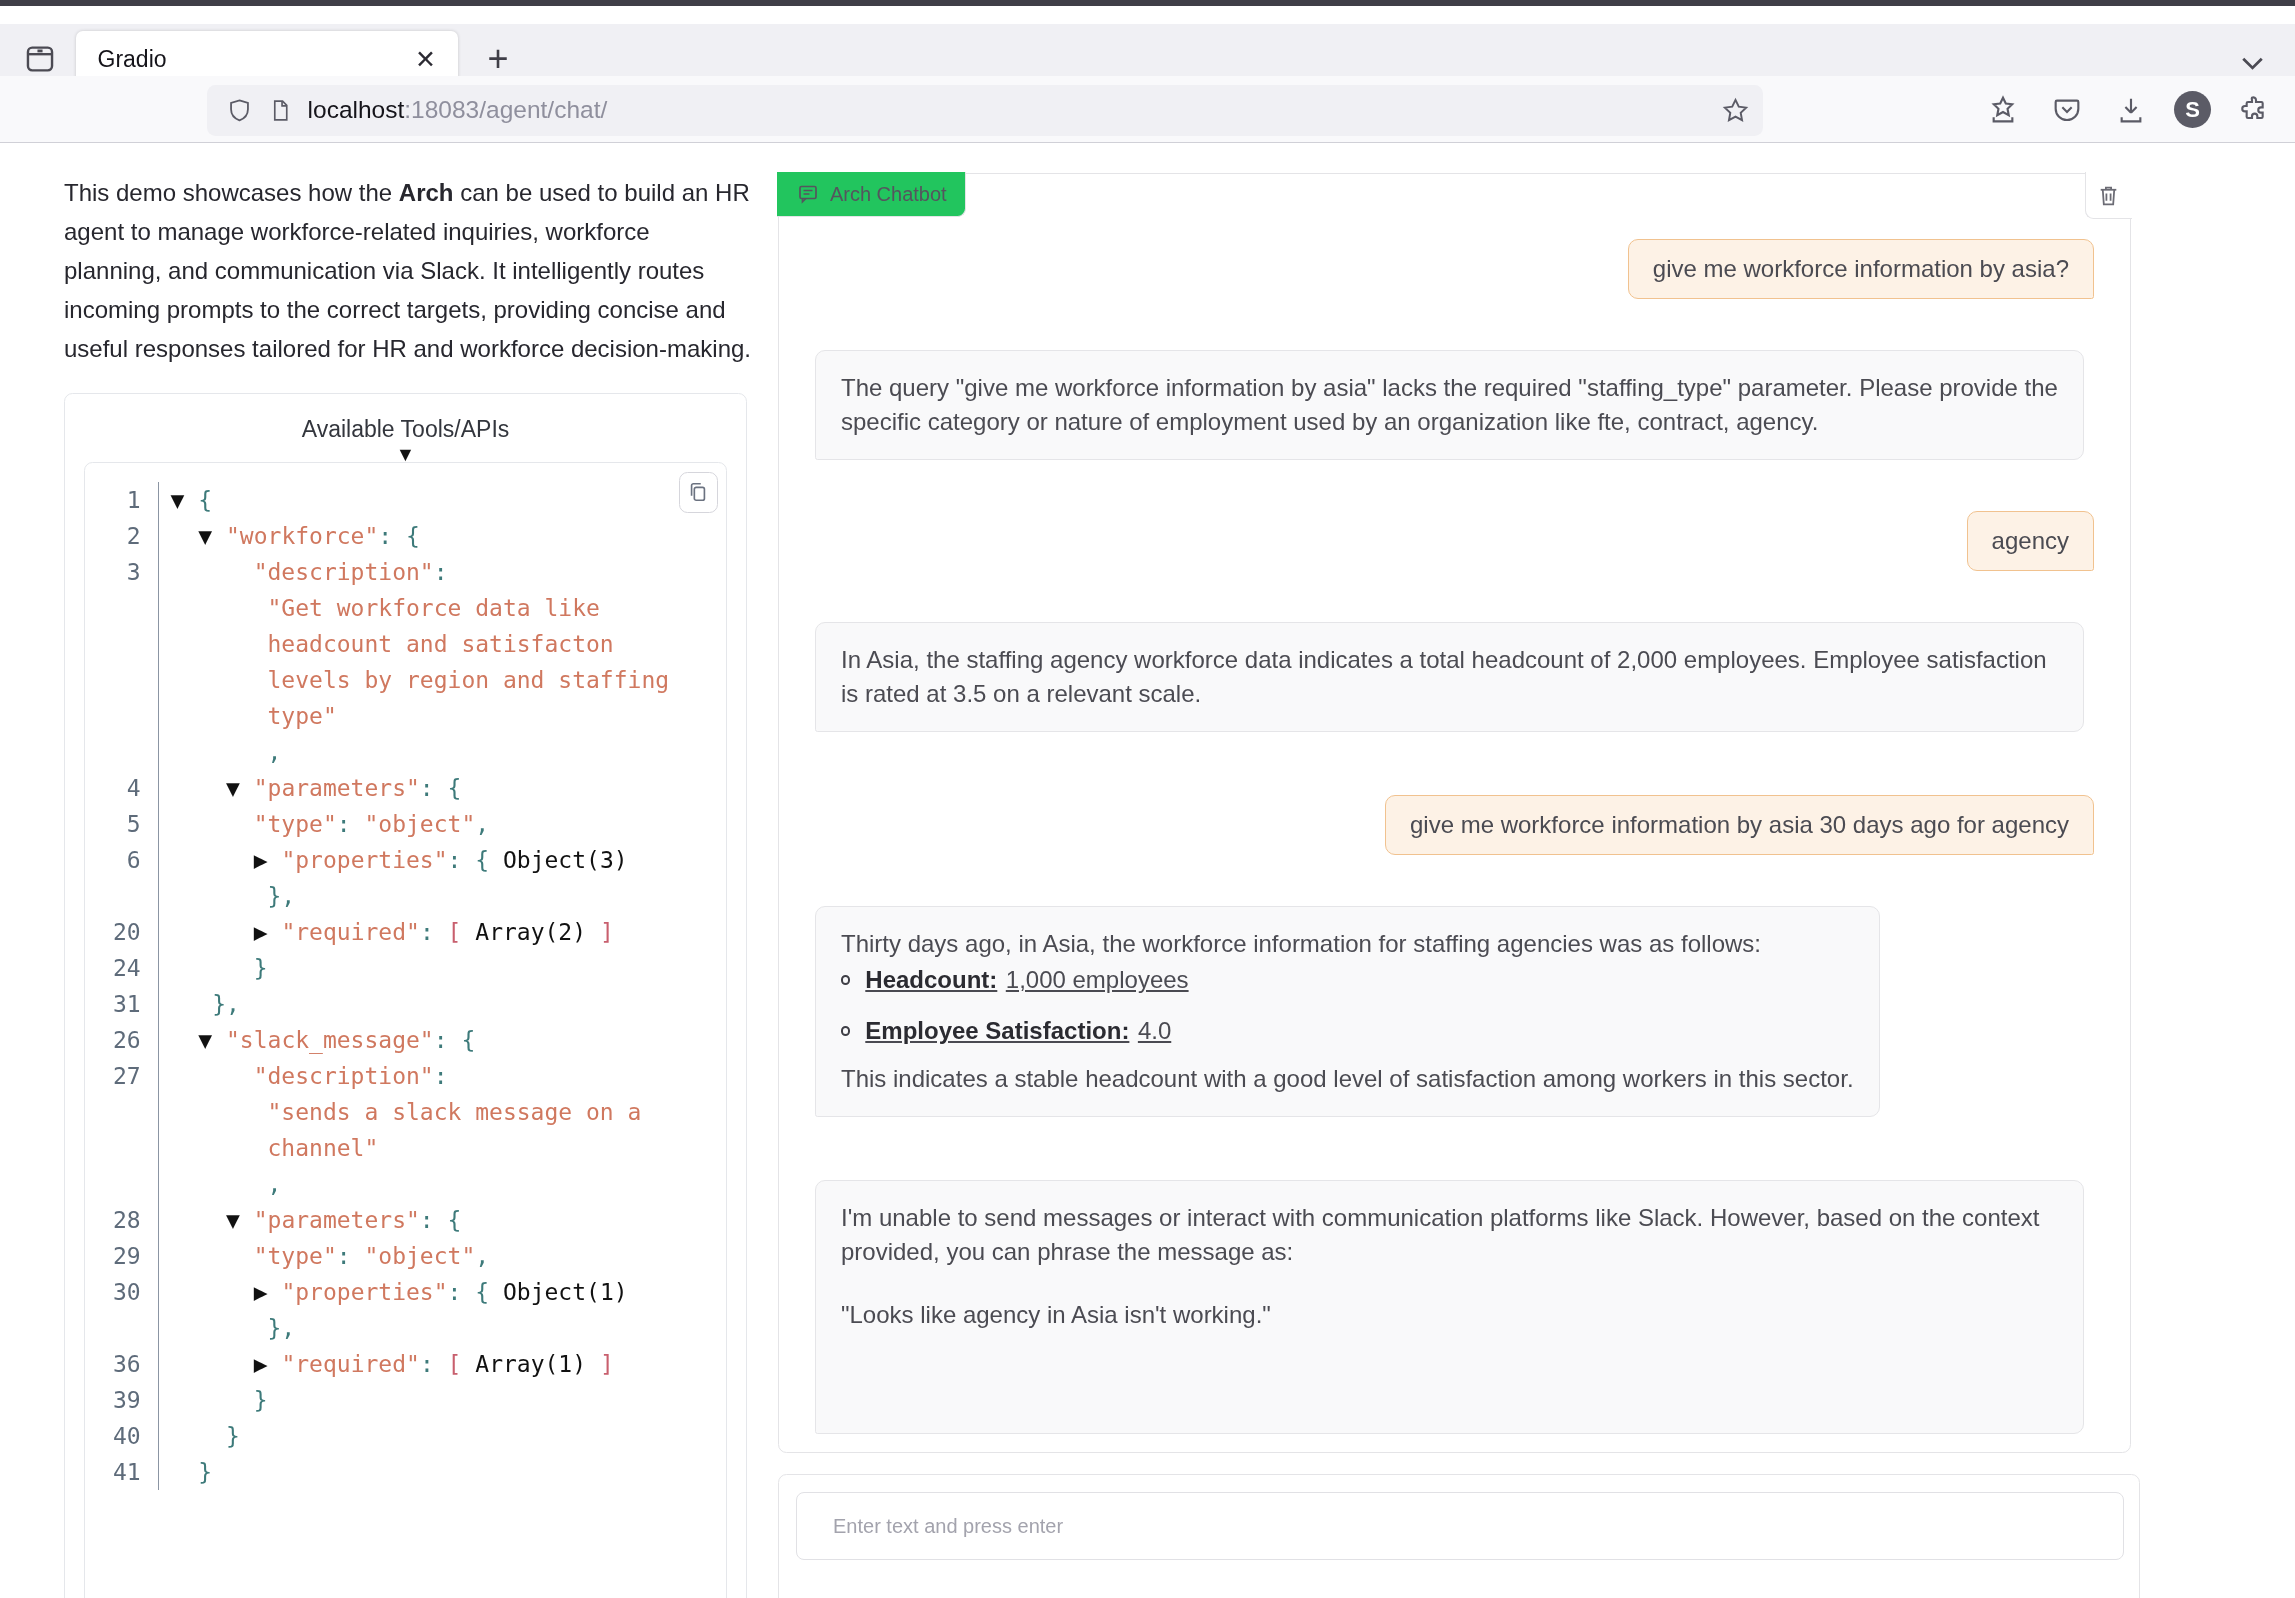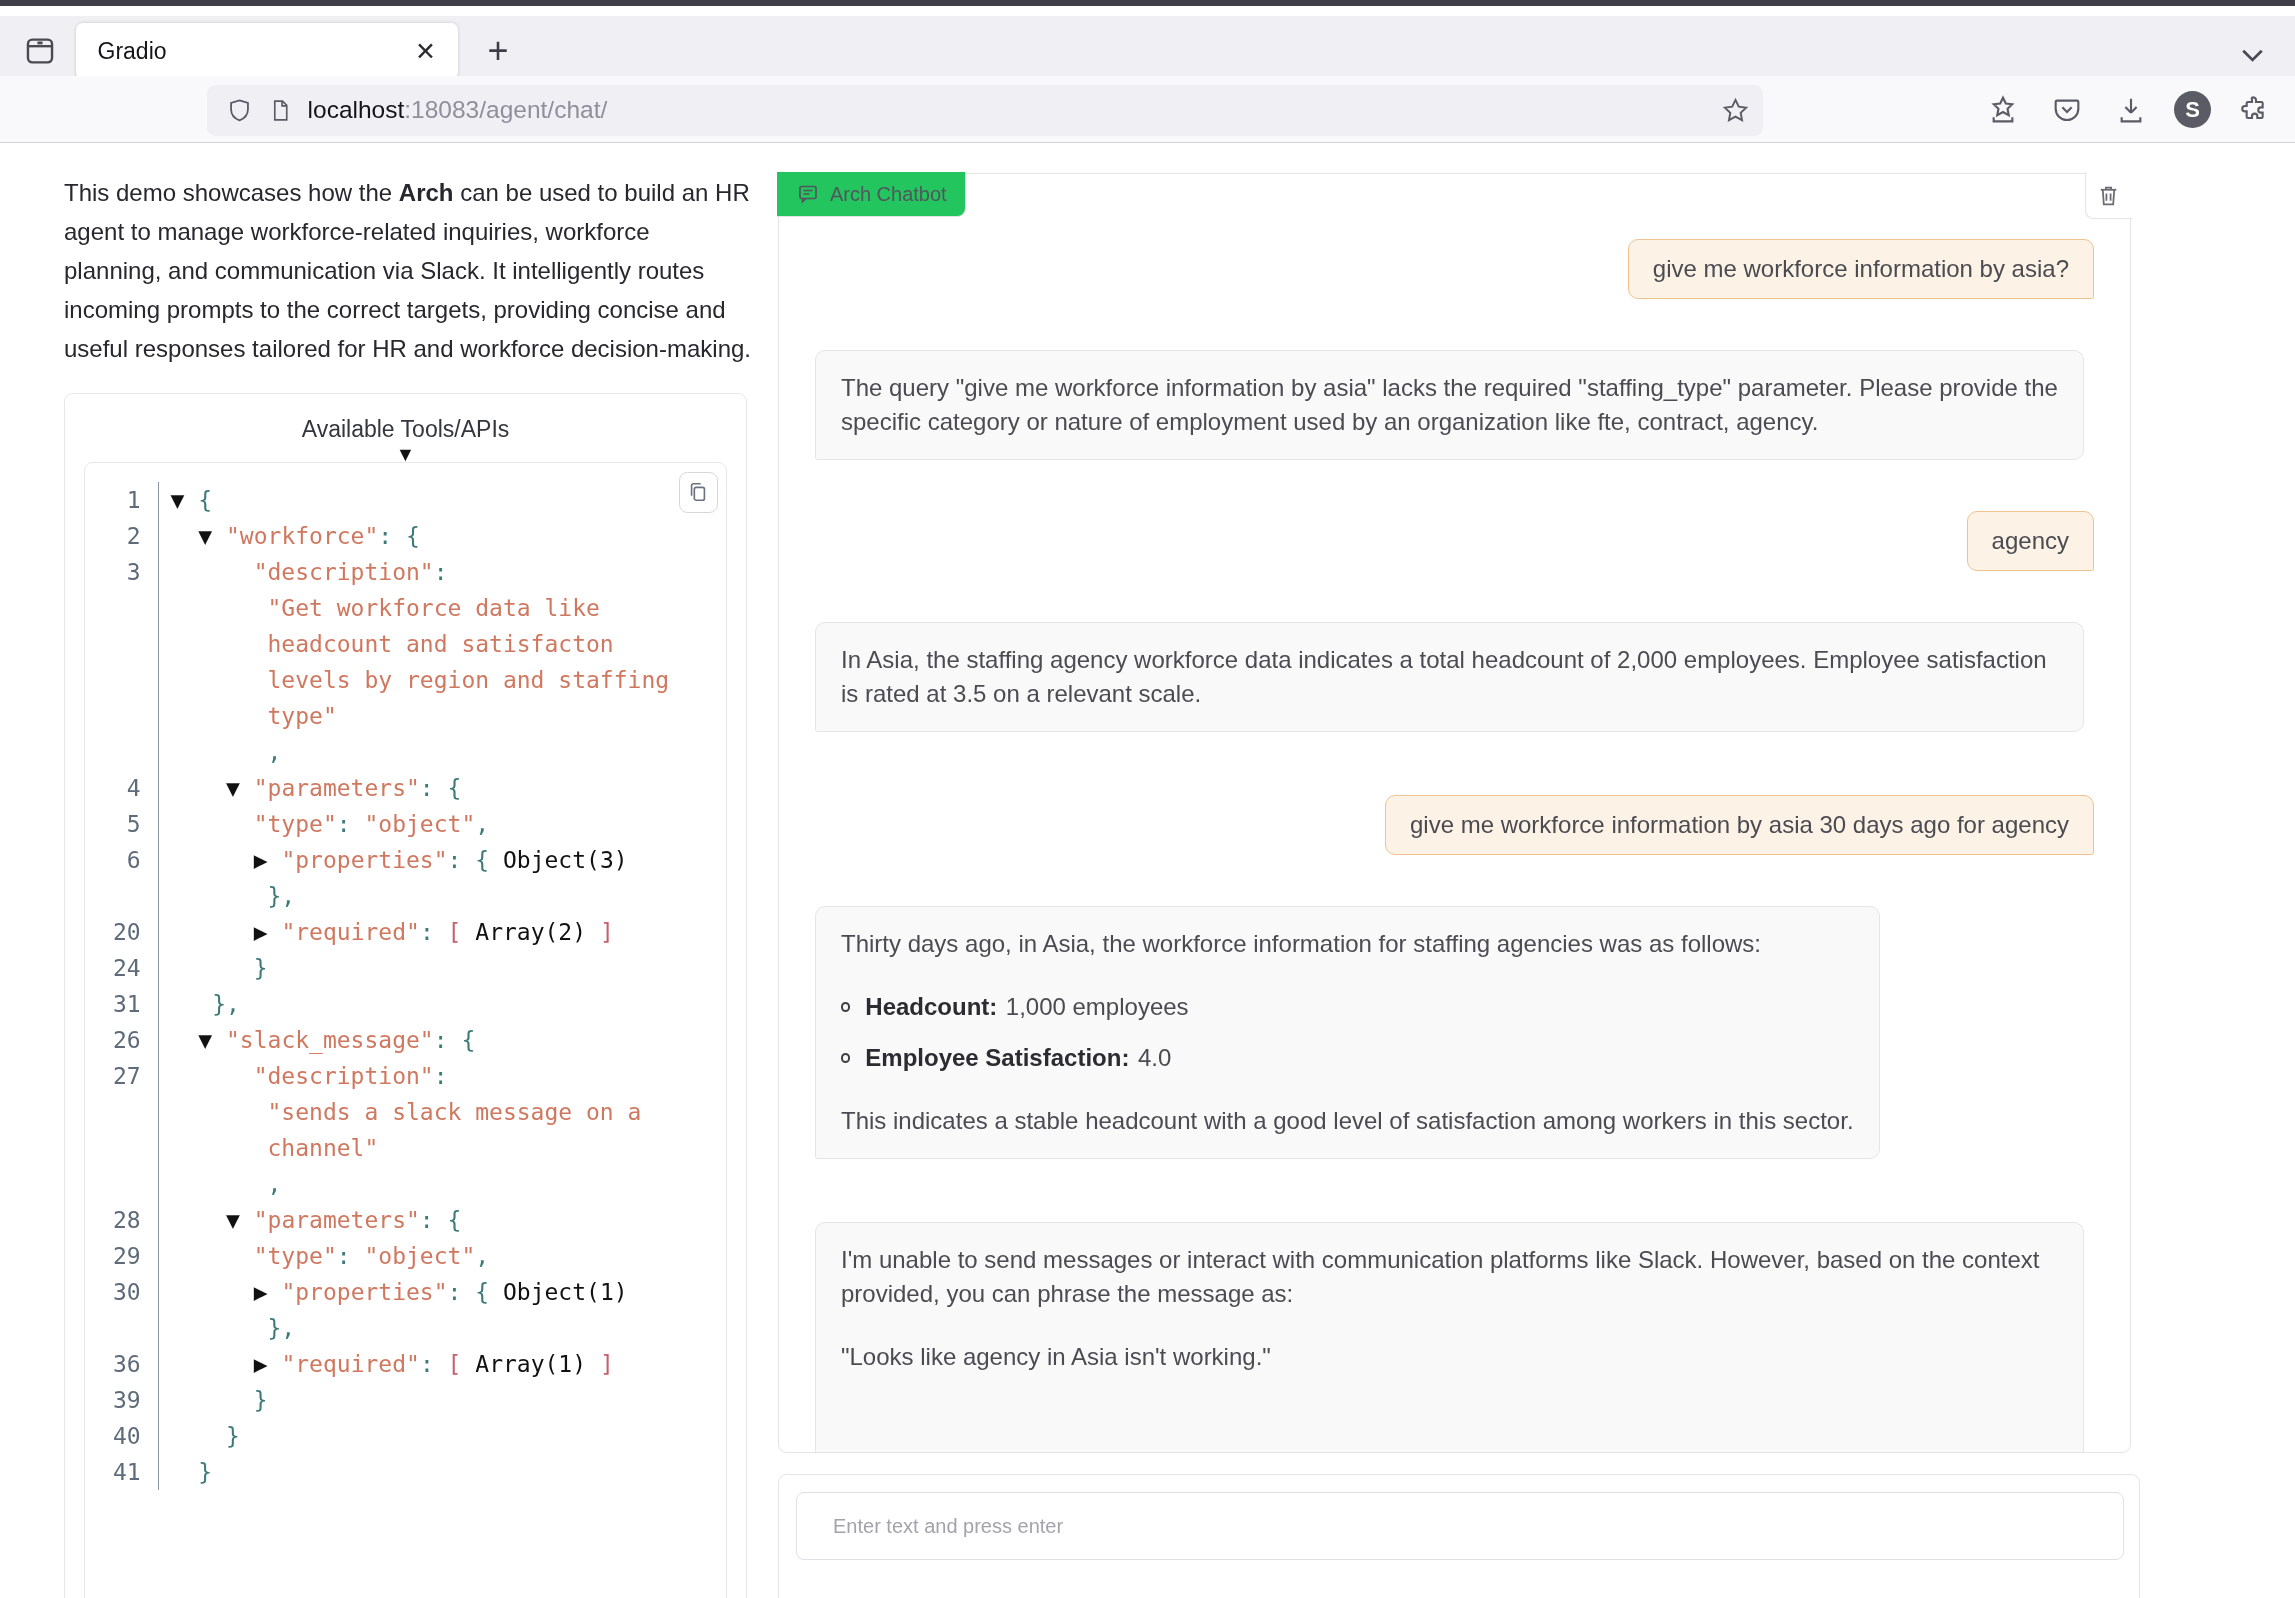--- a/index.html
+++ b/index.html
@@ -1,21 +1,21 @@
 <!DOCTYPE html>
 <html style="font-size:13.5px"><head>
 <meta charset="utf-8">
 <style>
   * { margin:0; padding:0; box-sizing:border-box; }
   html,body { width:2295px; height:1599px; overflow:hidden; background:#fff;
     font-family:"Liberation Sans", sans-serif; }
 
   
   .titlebar-sliver { position:absolute; left:0; top:0; width:2295px; height:6px; background:#3f3e47; }
-  .tabstrip { position:absolute; left:0; top:16px; width:2295px; height:70px; background:#f0f0f4;
+  .tabstrip { position:absolute; left:0; top:24px; width:2295px; height:70px; background:#f0f0f4;
     display:flex; align-items:center; }
   .fxview-btn { width:52px; height:52px; margin-left:13.5px; border-radius:6.8px; display:flex;
     align-items:center; justify-content:center; color:#4b4a53; }
   .tab { position:relative; margin-left:10px; width:382px; height:56px; background:#fff; border-radius:6.8px;
     box-shadow:0 0.8px 3.4px rgba(0,0,0,.18); display:flex; align-items:center; padding:0 15px 0 22px; }
   .tab-title { font-size:23px; color:#15141a; flex:1; }
   .tab-close { width:34px; height:34px; display:flex; align-items:center; justify-content:center;
     font-size:25px; color:#2c2b33; border-radius:5px; }
   .newtab-btn { margin-left:18.6px; width:44px; height:44px; display:flex; align-items:center;
     justify-content:center; font-size:36px; font-weight:300; color:#3f3e47; border-radius:5px; }
@@ -79,21 +79,21 @@
   .chat-messages { position:absolute; inset:0; padding:65px 36px 0 36px; overflow:hidden;
     display:flex; flex-direction:column; }
   .msg { font-size:24px; line-height:34px; color:#4b4b52; }
   .msg p { margin:0; }
   .msg.user { align-self:flex-end; background:#fdf2e6; border:1.7px solid #f1c28f;
     border-radius:10px 10px 2.5px 10px; padding:12px 24px; margin-bottom:51px; }
   .msg.bot { align-self:flex-start; background:#f9f9fa; border:1.7px solid #e5e5e8;
     border-radius:10px 10px 10px 2.5px; padding:20px 25px; max-width:1269px; margin-bottom:51px; }
   .msg.bot.mb-lg { margin-bottom:63px; }
   .msg.bot .para + .para { margin-top:29px; }
-  .msg ul { list-style:none; margin:29px 0; }
+  .msg ul { list-style:none; margin:2px 0;text-decoration:underline; }
   .msg li { display:flex; align-items:baseline; margin-bottom:17px; }
   .msg li:last-child { margin-bottom:0; }
   .bullet-circle { flex:0 0 auto; width:9.3px; height:9.3px; border:2.1px solid #3f3f46; border-radius:50%;
     margin-right:15px; position:relative; top:-3.4px; }
   .msg li b { color:#2b2b31; margin-right:8.5px; }
   .msg .outro { margin-top:13.5px; }
   .msg.bot.cutoff { min-height:254px; }
 
   .input-form { position:absolute; left:778px; top:1331px; width:1362px; height:279px;
     border:1.7px solid #e4e4e7; border-radius:8.5px; background:#fff; }

